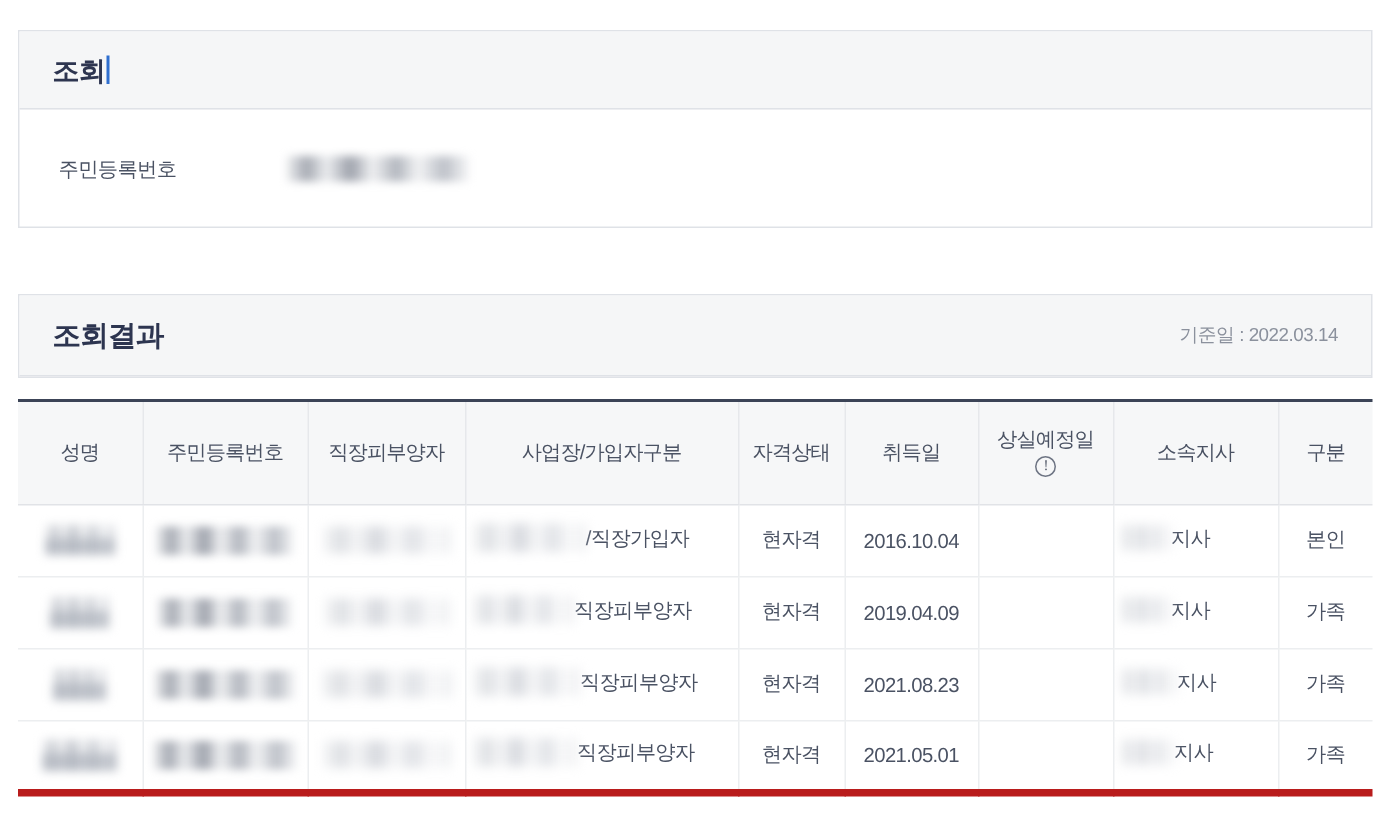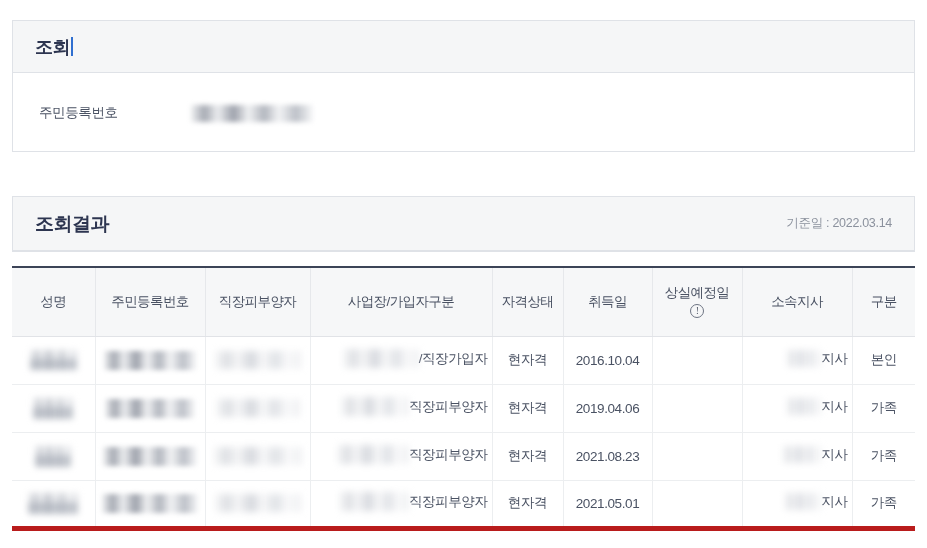--- a/index.html
+++ b/index.html
@@ -220,21 +220,21 @@
     font-size: 10px;
     line-height: 1;
     color: #545b6a;
     font-family: "Liberation Serif", serif;
     box-sizing: border-box;
   }
 
   .cell-mixed {
     display: inline-flex;
     align-items: center;
-    justify-content: flex-end;
+    justify-content: flex-start;
     gap: 0;
     width: 100%;
   }
   .cell-mixed .blur { margin-right: 0px; }
   .cell-mixed .txt { white-space: nowrap; }
 </style>
 </head>
 <body>
 
 <div class="page">
@@ -345,21 +345,21 @@
           <td>
             <span class="blur soft" style="width:84px;height:18px;"></span>
           </td>
           <td>
             <span class="cell-mixed">
               <span class="blur soft" style="width:68px;height:19px;"></span>
               <span class="txt">직장피부양자</span>
             </span>
           </td>
           <td>현자격</td>
-          <td>2019.04.06</td>
+          <td>2019.04.09</td>
           <td></td>
           <td>
             <span class="cell-mixed">
               <span class="blur soft" style="width:34px;height:17px;"></span>
               <span class="txt">지사</span>
             </span>
           </td>
           <td>가족</td>
         </tr>
 

